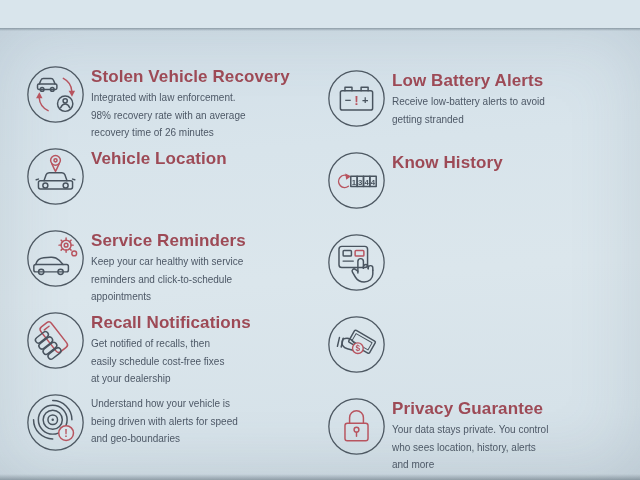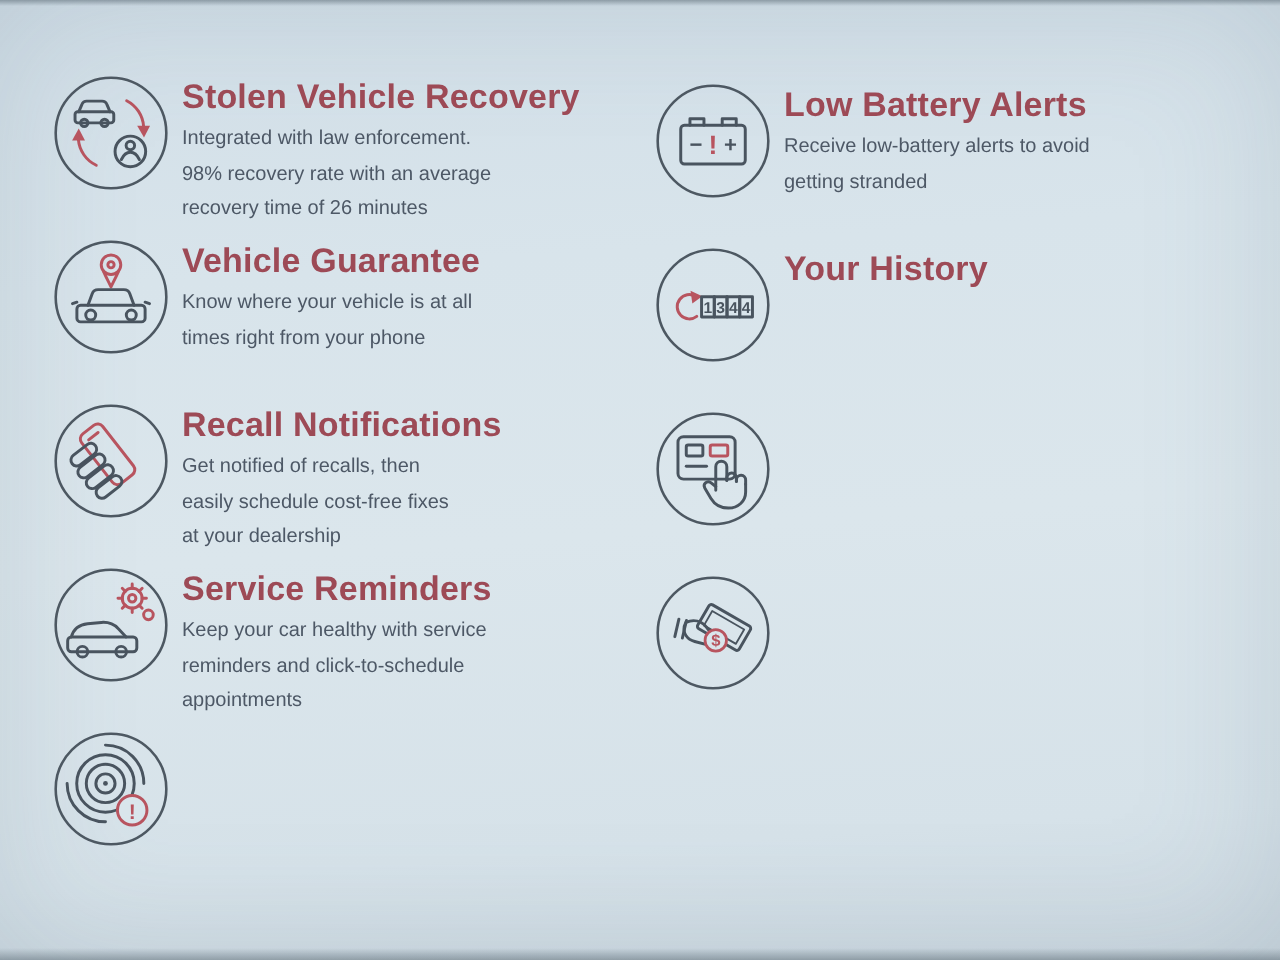--- a/index.html
+++ b/index.html
@@ -5,20 +5,21 @@
   html,body { margin:0; padding:0; }
   body {
     width:640px; height:480px; position:relative; overflow:hidden;
     font-family:"Liberation Sans", sans-serif;
     background:#d9e5ec;
   }
   .stage {
     position:absolute; inset:0;
     background:linear-gradient(176deg,#d2dfe8 0%,#d8e4eb 28%,#dbe6ec 55%,#d6e2e9 85%,#cdd9e1 100%);
     box-shadow:inset 0 0 70px rgba(96,117,132,.18);
+    margin-top:28px;
   }
   .stage::before {
     content:""; position:absolute; top:0; left:0; right:0; height:3px;
     background:linear-gradient(rgba(70,86,97,.45), rgba(70,86,97,0));
     pointer-events:none;
   }
   .stage::after {
     content:""; position:absolute; bottom:0; left:0; right:0; height:6px;
     background:linear-gradient(rgba(62,78,89,0), rgba(62,78,89,.4));
     pointer-events:none;
@@ -97,23 +98,47 @@
           <g class="d">
             <path d="M19.5 36.5 l2.3 -6.3 c.5 -1.4 1.8 -2.2 3.2 -2.2 h14 c1.4 0 2.7 .8 3.2 2.2 l2.3 6.3"></path>
             <rect x="13.5" y="36.5" width="37" height="9" rx="2"></rect>
             <circle cx="21" cy="41.8" r="2.7"></circle>
             <circle cx="43" cy="41.8" r="2.7"></circle>
             <path d="M13.5 34.8 l-2.4 .8 M50.5 34.8 l2.4 .8"></path>
           </g>
         </svg>
       </div>
       <div class="text">
-        <div class="title">Vehicle Guarantee</div>
-        <div class="desc">Know where your vehicle is at all
-times right from your phone</div>
+        <div class="title">Vehicle Location</div>
+      </div>
+    </div>
+
+    <div class="feature">
+      <div class="icon-wrap">
+        <svg viewBox="0 0 64 64">
+          <circle class="ring" cx="32" cy="32" r="30"></circle>
+          <g class="r">
+            <circle cx="43.5" cy="17.5" r="5.4"></circle>
+            <circle cx="43.5" cy="17.5" r="2"></circle>
+            <path d="M43.5 9.8 v2.4 M43.5 22.8 v2.4 M35.8 17.5 h2.4 M48.8 17.5 h2.4 M38.1 12.1 l1.7 1.7 M47.2 21.2 l1.7 1.7 M48.9 12.1 l-1.7 1.7 M39.8 21.2 l-1.7 1.7"></path>
+            <circle cx="52.3" cy="26.5" r="2.6"></circle>
+          </g>
+          <g class="d">
+            <path d="M10.5 38.5 c1.2 -4.5 4.5 -6.8 8.8 -7.2 l7.5 -.7 c3.8 -.3 6.8 .9 9.2 3.4 l4.2 4.5"></path>
+            <rect x="8.5" y="38.5" width="37.5" height="8" rx="2"></rect>
+            <circle cx="16.5" cy="46.5" r="2.9"></circle>
+            <circle cx="37.5" cy="46.5" r="2.9"></circle>
+          </g>
+        </svg>
+      </div>
+      <div class="text">
+        <div class="title">Service Reminders</div>
+        <div class="desc">Keep your car healthy with service
+reminders and click-to-schedule
+appointments</div>
       </div>
     </div>
 
     <div class="feature">
       <div class="icon-wrap">
         <svg viewBox="0 0 64 64">
           <circle class="ring" cx="32" cy="32" r="30"></circle>
           <g transform="rotate(-38 32 32)">
             <rect class="r" x="25.5" y="11" width="14.5" height="34" rx="3.5"></rect>
             <path class="r" d="M29.5 15.5 h6.5"></path>
@@ -131,59 +156,36 @@
         <div class="desc">Get notified of recalls, then
 easily schedule cost-free fixes
 at your dealership</div>
       </div>
     </div>
 
     <div class="feature">
       <div class="icon-wrap">
         <svg viewBox="0 0 64 64">
           <circle class="ring" cx="32" cy="32" r="30"></circle>
-          <g class="r">
-            <circle cx="43.5" cy="17.5" r="5.4"></circle>
-            <circle cx="43.5" cy="17.5" r="2"></circle>
-            <path d="M43.5 9.8 v2.4 M43.5 22.8 v2.4 M35.8 17.5 h2.4 M48.8 17.5 h2.4 M38.1 12.1 l1.7 1.7 M47.2 21.2 l1.7 1.7 M48.9 12.1 l-1.7 1.7 M39.8 21.2 l-1.7 1.7"></path>
-            <circle cx="52.3" cy="26.5" r="2.6"></circle>
-          </g>
-          <g class="d">
-            <path d="M10.5 38.5 c1.2 -4.5 4.5 -6.8 8.8 -7.2 l7.5 -.7 c3.8 -.3 6.8 .9 9.2 3.4 l4.2 4.5"></path>
-            <rect x="8.5" y="38.5" width="37.5" height="8" rx="2"></rect>
-            <circle cx="16.5" cy="46.5" r="2.9"></circle>
-            <circle cx="37.5" cy="46.5" r="2.9"></circle>
-          </g>
-        </svg>
-      </div>
-      <div class="text">
-        <div class="title">Service Reminders</div>
-        <div class="desc">Keep your car healthy with service
-reminders and click-to-schedule
-appointments</div>
-      </div>
-    </div>
-
-    <div class="feature">
-      <div class="icon-wrap">
-        <svg viewBox="0 0 64 64">
-          <circle class="ring" cx="32" cy="32" r="30"></circle>
           <g class="d">
             <circle class="df" cx="29" cy="29" r="1.3"></circle>
             <circle cx="29" cy="29" r="5.2"></circle>
             <circle cx="29" cy="29" r="10.4"></circle>
             <circle cx="29" cy="29" r="15.6"></circle>
             <path d="M29 8.2 A20.8 20.8 0 0 1 49.8 29"></path>
             <path d="M29 49.8 A20.8 20.8 0 0 1 8.2 29"></path>
           </g>
           <circle cx="43.5" cy="43.5" r="8" fill="#d9e5ec" stroke="#b8545f" stroke-width="1.6"></circle>
           <text class="rt" x="43.5" y="48" font-size="11.5" text-anchor="middle">!</text>
         </svg>
       </div>
       <div class="text">
+        <div class="desc">Understand how your vehicle is
+being driven with alerts for speed
+and geo-boundaries</div>
       </div>
     </div>
 
   </div>
 
   <div class="col col-right">
 
     <div class="feature">
       <div class="icon-wrap">
         <svg viewBox="0 0 64 64">
@@ -216,21 +218,21 @@
             <rect x="39.6" y="27.5" width="6.9" height="11"></rect>
             <rect x="46.5" y="27.5" width="6.9" height="11"></rect>
           </g>
           <text class="dt" x="29.2" y="36.6" font-size="8.5" text-anchor="middle">1</text>
           <text class="dt" x="36.1" y="36.6" font-size="8.5" text-anchor="middle">3</text>
           <text class="dt" x="43" y="36.6" font-size="8.5" text-anchor="middle">4</text>
           <text class="dt" x="49.9" y="36.6" font-size="8.5" text-anchor="middle">4</text>
         </svg>
       </div>
       <div class="text">
-        <div class="title">Your History</div>
+        <div class="title">Know History</div>
       </div>
     </div>
 
     <div class="feature">
       <div class="icon-wrap">
         <svg viewBox="0 0 64 64">
           <circle class="ring" cx="32" cy="32" r="30"></circle>
           <g class="d">
             <rect x="13" y="14.5" width="31" height="23" rx="3"></rect>
             <rect x="17.5" y="19" width="9" height="6" rx="1"></rect>
@@ -262,15 +264,34 @@
             <path d="M17.3 26.2 c4.4 -1.9 8.5 -.7 11 2.5 l4.7 6 c1.6 2.1 -.3 4.7 -2.9 4 l-8 -2.1 c-4.2 -1.1 -6.4 -4.4 -5.7 -8.2 z"></path>
           </g>
           <circle cx="33.5" cy="36" r="5.8" fill="#d9e5ec" stroke="#b8545f" stroke-width="1.5"></circle>
           <text class="rt" x="33.5" y="39.3" font-size="9" text-anchor="middle">$</text>
         </svg>
       </div>
       <div class="text">
       </div>
     </div>
 
+    <div class="feature">
+      <div class="icon-wrap">
+        <svg viewBox="0 0 64 64">
+          <circle class="ring" cx="32" cy="32" r="30"></circle>
+          <g class="r" stroke-width="2">
+            <path d="M24.5 28.5 v-6 a7.5 7.5 0 0 1 15 0 v6"></path>
+            <rect x="19.5" y="28.5" width="25" height="19" rx="2.5"></rect>
+            <circle cx="32" cy="35.5" r="2.6"></circle>
+            <path d="M32 38.1 V42.5"></path>
+          </g>
+        </svg>
+      </div>
+      <div class="text">
+        <div class="title">Privacy Guarantee</div>
+        <div class="desc">Your data stays private. You control
+who sees location, history, alerts
+and more</div>
+      </div>
+    </div>
 
   </div>
 </div>
 
 </body></html>

